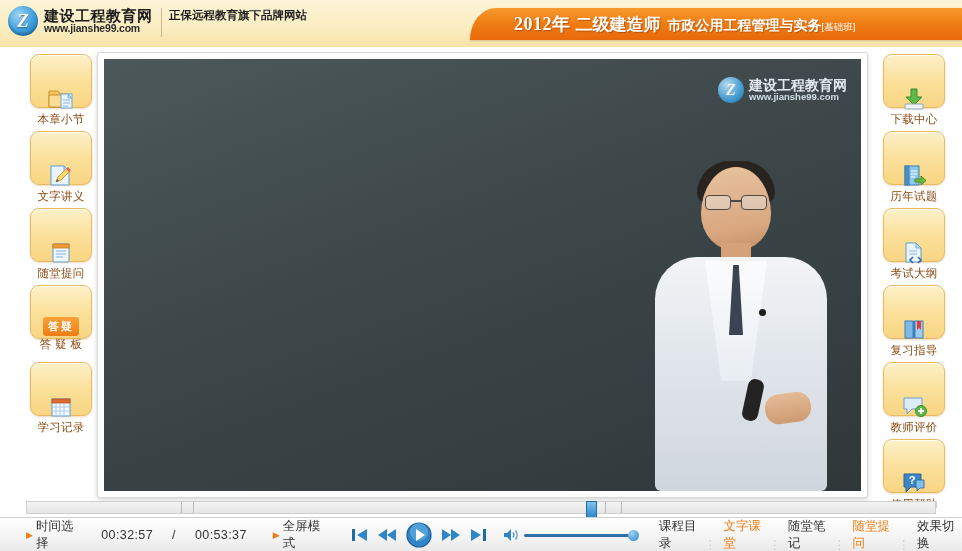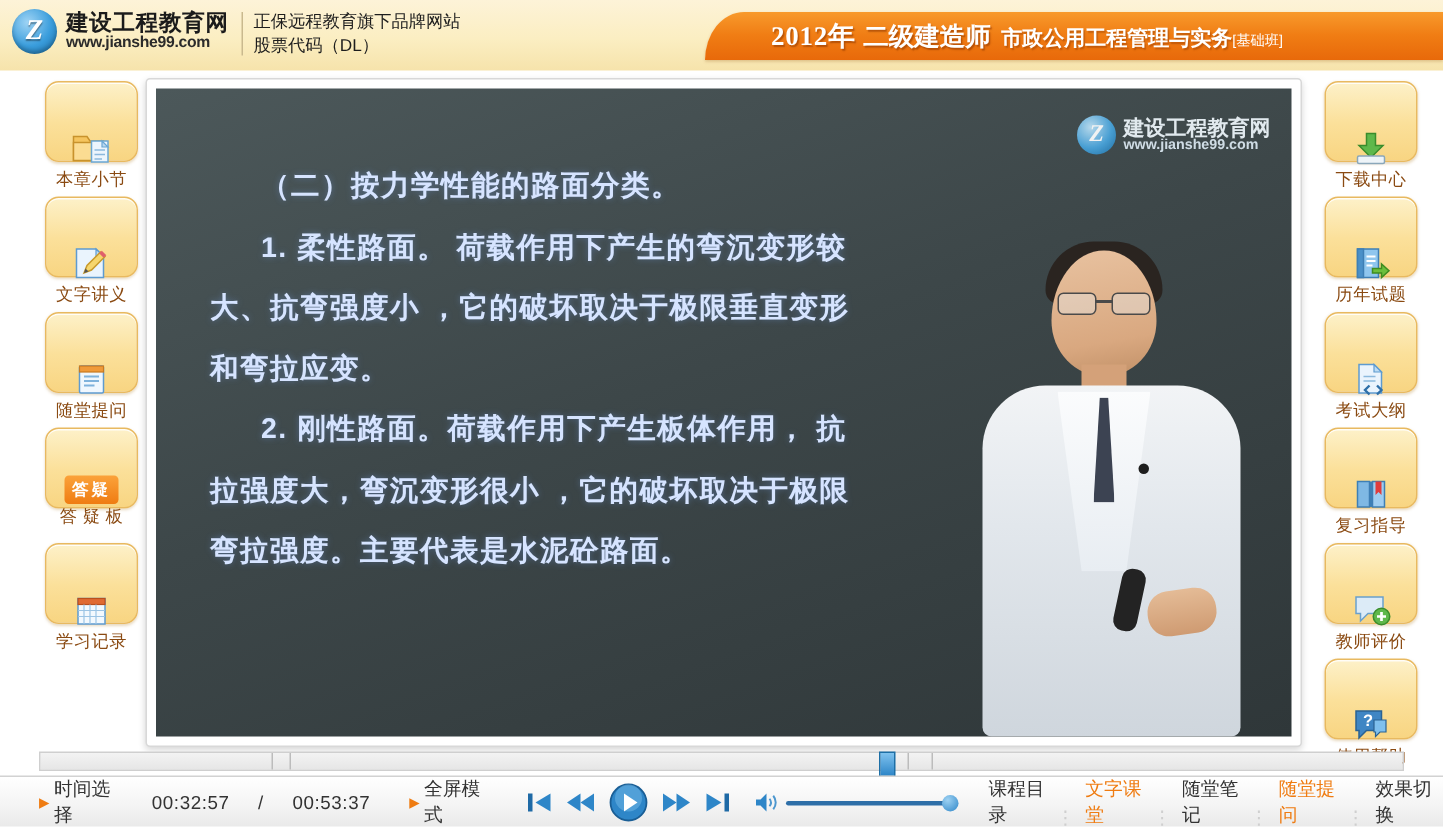--- a/index.html
+++ b/index.html
@@ -20,21 +20,21 @@
     box-shadow:inset 0 -2px 3px rgba(0,0,0,.25);
     display:flex;align-items:center;justify-content:center;}
   .logo-mark span{color:#fff;font-size:19px;font-weight:bold;font-style:italic;
     font-family:"Liberation Serif",serif;text-shadow:0 1px 1px rgba(0,0,0,.4);}
   .logo-txt{margin-left:6px;line-height:1.05;}
   .logo-cn{font-size:15px;font-weight:bold;color:#1b1b1b;letter-spacing:.5px;}
   .logo-url{font-size:10.5px;font-weight:bold;color:#2b2b2b;letter-spacing:-.2px;
     font-family:"Liberation Sans",sans-serif;}
   .hdr-div{position:absolute;left:161px;top:8px;width:1px;height:29px;background:#c9b98e;}
   .hdr-sub{position:absolute;left:169px;top:8px;line-height:1.35;}
-  .hdr-sub div{font-size:11.5px;font-weight:normal;color:#1d1d1d;}
+  .hdr-sub div{font-size:11.5px;font-weight:bold;color:#1d1d1d;}
 
   .banner{position:absolute;left:470px;top:8px;width:492px;height:32px;
     background:linear-gradient(180deg,#f89a2c 0%,#f07d14 48%,#e8690a 100%);
     border-top-left-radius:26px 32px;
     box-shadow:0 1px 2px rgba(140,70,0,.25);
     display:flex;align-items:center;}
   .banner-inner{margin-left:44px;white-space:nowrap;}
   .b-year{font-size:18px;font-weight:bold;color:#ffffff;font-family:"Liberation Serif",serif;
     text-shadow:1px 1px 1px rgba(150,60,0,.65);letter-spacing:.5px;}
   .b-exam{font-size:17px;font-weight:bold;color:#ffffff;margin-left:5px;
@@ -145,21 +145,20 @@
         <span>Z</span>
       </div>
       <div class="logo-txt">
         <div class="logo-cn">建设工程教育网</div>
         <div class="logo-url">www.jianshe99.com</div>
       </div>
     </div>
     <div class="hdr-div"></div>
     <div class="hdr-sub">
       <div>正保远程教育旗下品牌网站</div>
-      <div>股票代码（DL）</div>
     </div>
     <div class="banner">
       <div class="banner-inner">
         <span class="b-year">2012年</span><span class="b-exam">二级建造师</span><span class="b-course">市政公用工程管理与实务</span><span class="b-tag">[基础班]</span>
       </div>
     </div>
   </div>
 
   <div class="side side-l">
 
@@ -324,29 +323,20 @@
           </div>
         <div class="t-neck"></div>
         <div class="t-body"></div>
         <div class="t-shirt"></div>
         <div class="t-tie"></div>
         <div class="t-mic"></div>
         <div class="t-rem"></div>
         <div class="t-hand"></div>
       </div>
 
-      <div class="slide">
-        <div class="ln ind">（二）按力学性能的路面分类。</div>
-        <div class="ln ind">1. 柔性路面。 荷载作用下产生的弯沉变形较</div>
-        <div class="ln">大、抗弯强度小 ，它的破坏取决于极限垂直变形</div>
-        <div class="ln">和弯拉应变。</div>
-        <div class="ln ind">2. 刚性路面。荷载作用下产生板体作用， 抗</div>
-        <div class="ln">拉强度大，弯沉变形很小 ，它的破坏取决于极限</div>
-        <div class="ln">弯拉强度。主要代表是水泥砼路面。</div>
-      </div>
 
     </div>
   </div>
 
   <div class="scrub">
     <div class="seg" style="left:154px"></div>
     <div class="seg" style="left:166px"></div>
     <div class="seg" style="left:578px"></div>
     <div class="seg" style="left:594px"></div>
     <div class="scrub-thumb"></div>

